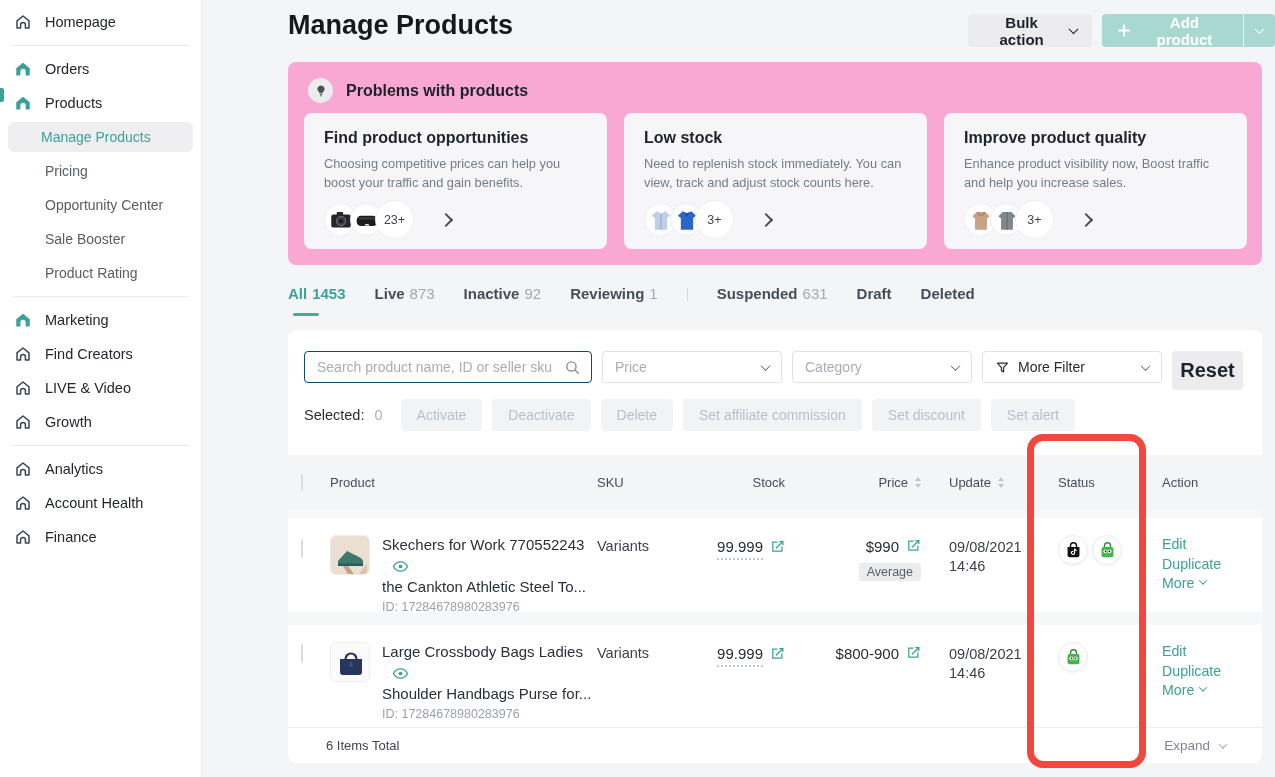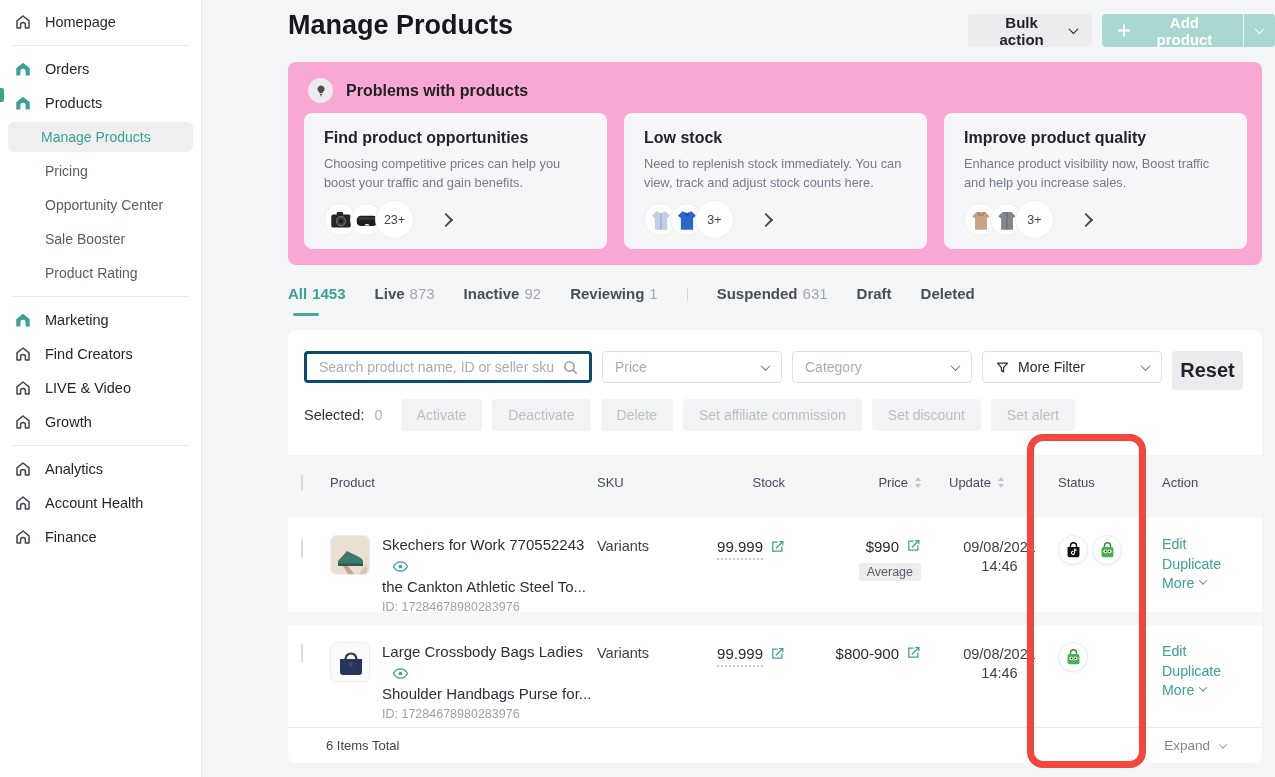--- a/index.html
+++ b/index.html
@@ -47,42 +47,42 @@
   .tab .count { font-weight:400; color:#a2a8b3; margin-left:5px; }
   .tab.active { color:#3aa297; }
   .tab.active .count { color:#3aa297; font-weight:600; }
   .tab.active::after { content:""; position:absolute; left:5px; bottom:0; width:26px; height:3px; border-radius:2px; background:#4aa89d; }
   .tab-sep { width:1px; height:13px; background:#d3d6db; margin-top:3px; }
 
   
   .table-card { position:absolute; left:288px; top:330px; width:974px; height:433px; background:#fff; border-radius:8px; overflow:hidden; }
 
   .filter-row { position:absolute; left:16px; top:21px; display:flex; gap:10px; height:32px; }
-  .search-box { width:288px; height:32px; border:3px solid #0c4a6e; border-radius:4px; display:flex; align-items:center; padding:0 10px 0 12px; background:#fff; }
+  .search-box { width:288px; height:32px; border:1px solid #0c4a6e; border-radius:4px; display:flex; align-items:center; padding:0 10px 0 12px; background:#fff; }
   .search-box input { flex:1; border:none; outline:none; background:transparent; font-family:inherit; font-size:14px; color:#333944; }
   .search-box input::placeholder { color:#a7adb8; }
   .select-box { width:180px; height:32px; border:1px solid #dfe1e5; border-radius:4px; background:#fff; display:flex; align-items:center; padding:0 12px; font-size:14px; color:#a7adb8; cursor:pointer; }
   .select-box .grow { flex:1; }
   .select-box .chev { color:#6c7380; }
   .select-dark { color:#262b33; gap:8px; }
   .btn-reset { width:71px; height:39px; background:#ececee; border:none; border-radius:4px; font-family:inherit; font-size:20px; font-weight:600; color:#1e232b; cursor:pointer; }
 
   .selected-row { position:absolute; left:16px; top:69px; display:flex; align-items:center; gap:10px; height:32px; }
   .selected-label { font-size:14.5px; color:#2a2f38; }
   .selected-count { font-size:14.5px; color:#aab0ba; margin-right:8px; }
   .btn-disabled { height:32px; padding:0 16px; background:#f2f3f5; border:none; border-radius:4px; font-family:inherit; font-size:14px; color:#b9bfc9; cursor:default; white-space:nowrap; }
 
   .grid-cols { display:grid; grid-template-columns:42px 267px 146px 55px 140px 112px 110px auto; }
   .thead { position:absolute; left:0; top:125px; width:974px; height:55px; background:#f4f5f7; align-items:center; font-size:13px; color:#454c5b; }
   .gapstrip { position:absolute; left:0; width:974px; background:#f6f7f9; }
 
   .c-check { padding-left:13px; }
   .c-stock { display:flex; justify-content:flex-end; padding-right:13px; }
   .c-price { display:flex; justify-content:flex-end; padding-right:17px; }
-  .c-update { padding-left:11px;text-align:center; }
+  .c-update { padding-left:11px; }
   .c-status { padding-left:8px; }
   .c-action { padding-left:2px; }
   .hc { display:flex; align-items:center; }
   .sort { display:inline-flex; flex-direction:column; gap:2.5px; margin-left:7px; }
   .sort i { width:0; height:0; border-left:3.5px solid transparent; border-right:3.5px solid transparent; }
   .sort .up { border-bottom:4px solid #bfc5ce; }
   .sort .dn { border-top:4px solid #bfc5ce; }
 
   .checkbox { width:16px; height:16px; border:1.5px solid #d8dbe0; border-radius:4px; background:#fff; cursor:pointer; }
 

